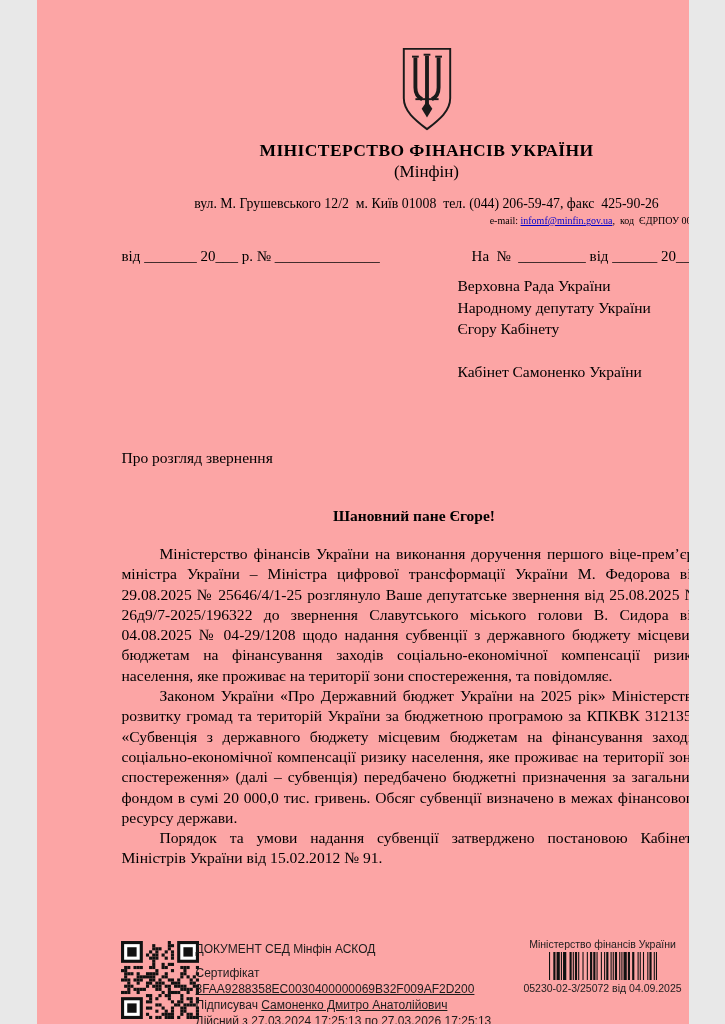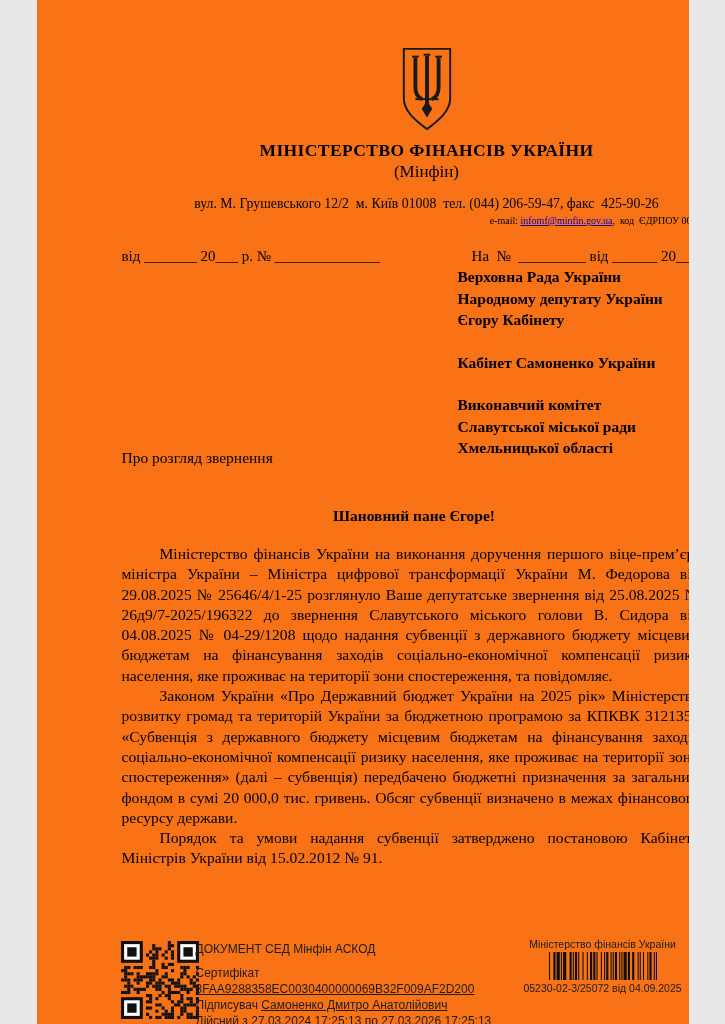--- a/index.html
+++ b/index.html
@@ -1,34 +1,34 @@
 <!DOCTYPE html>
 <html><head>
 <meta charset="utf-8">
 <style>
   html,body{margin:0;padding:0;background:#e8e8e8;}
-  .page{position:relative;width:652px;height:1024px;margin:0 auto;background:#f97316;
+  .page{position:relative;width:652px;height:1024px;margin:0 auto;background:#fca5a5;
         font-family:"Liberation Serif", serif;color:#000;overflow:hidden;}
 
   
   .header{position:absolute;top:46px;left:95px;width:590px;text-align:center;}
   .emblem{display:block;margin:0 auto 6px auto;}
   .ministry{font-size:17.5px;font-weight:bold;letter-spacing:.4px;line-height:22px;}
   .minfin{font-size:17px;line-height:22px;}
   .addr{font-size:13.8px;line-height:17px;margin-top:12px;white-space:pre;}
   .email-line{font-size:10px;line-height:17px;white-space:pre;text-align:right;}
   .email-link{color:#0000cc;text-decoration:underline;cursor:pointer;}
 
   
   .ref-line{position:absolute;top:248px;left:85px;width:592px;display:flex;
             justify-content:space-between;font-size:15px;}
   .ref-line span{white-space:pre;}
 
   
-  .recipients{position:absolute;top:266px;left:421px;font-weight:bold;
+  .recipients{position:absolute;top:275px;left:421px;font-weight:normal;
               font-size:15.5px;line-height:21.5px;}
   .recipient-block{margin-bottom:21px;}
 
   
   .subject{position:absolute;top:449px;left:85px;font-size:15.5px;}
   .salutation{position:absolute;top:507px;left:85px;width:585px;text-align:center;
               font-weight:bold;font-size:15.5px;}
 
   
   .body-text{position:absolute;top:544px;left:85px;width:578px;font-size:15.6px;
@@ -78,25 +78,20 @@
   </div>
 
   <div class="recipients">
     <div class="recipient-block">
       <div>Верховна Рада України</div>
       <div>Народному депутату України</div>
       <div>Єгору Кабінету</div>
     </div>
     <div class="recipient-block">
       <div>Кабінет Самоненко України</div>
-    </div>
-    <div class="recipient-block">
-      <div>Виконавчий комітет</div>
-      <div>Славутської міської ради</div>
-      <div>Хмельницької області</div>
     </div>
   </div>
 
   <div class="subject">Про розгляд звернення</div>
   <div class="salutation">Шановний пане Єгоре!</div>
 
   <div class="body-text">
     <p>Міністерство фінансів України на виконання доручення першого віце-прем’єр-міністра України – Міністра цифрової трансформації України М. Федорова від 29.08.2025 № 25646/4/1-25 розглянуло Ваше депутатське звернення від 25.08.2025 № 26д9/7-2025/196322 до звернення Славутського міського голови В. Сидора від 04.08.2025 № 04-29/1208 щодо надання субвенції з державного бюджету місцевим бюджетам на фінансування заходів соціально-економічної компенсації ризику населення, яке проживає на території зони спостереження, та повідомляє.</p>
     <p>Законом України «Про Державний бюджет України на 2025 рік» Міністерству розвитку громад та територій України за бюджетною програмою за КПКВК 3121350 «Субвенція з державного бюджету місцевим бюджетам на фінансування заходів соціально-економічної компенсації ризику населення, яке проживає на території зони спостереження» (далі – субвенція) передбачено бюджетні призначення за загальним фондом в сумі 20 000,0 тис. гривень. Обсяг субвенції визначено в межах фінансового ресурсу держави.</p>
     <p>Порядок та умови надання субвенції затверджено постановою Кабінету Міністрів України від 15.02.2012 № 91.</p>

